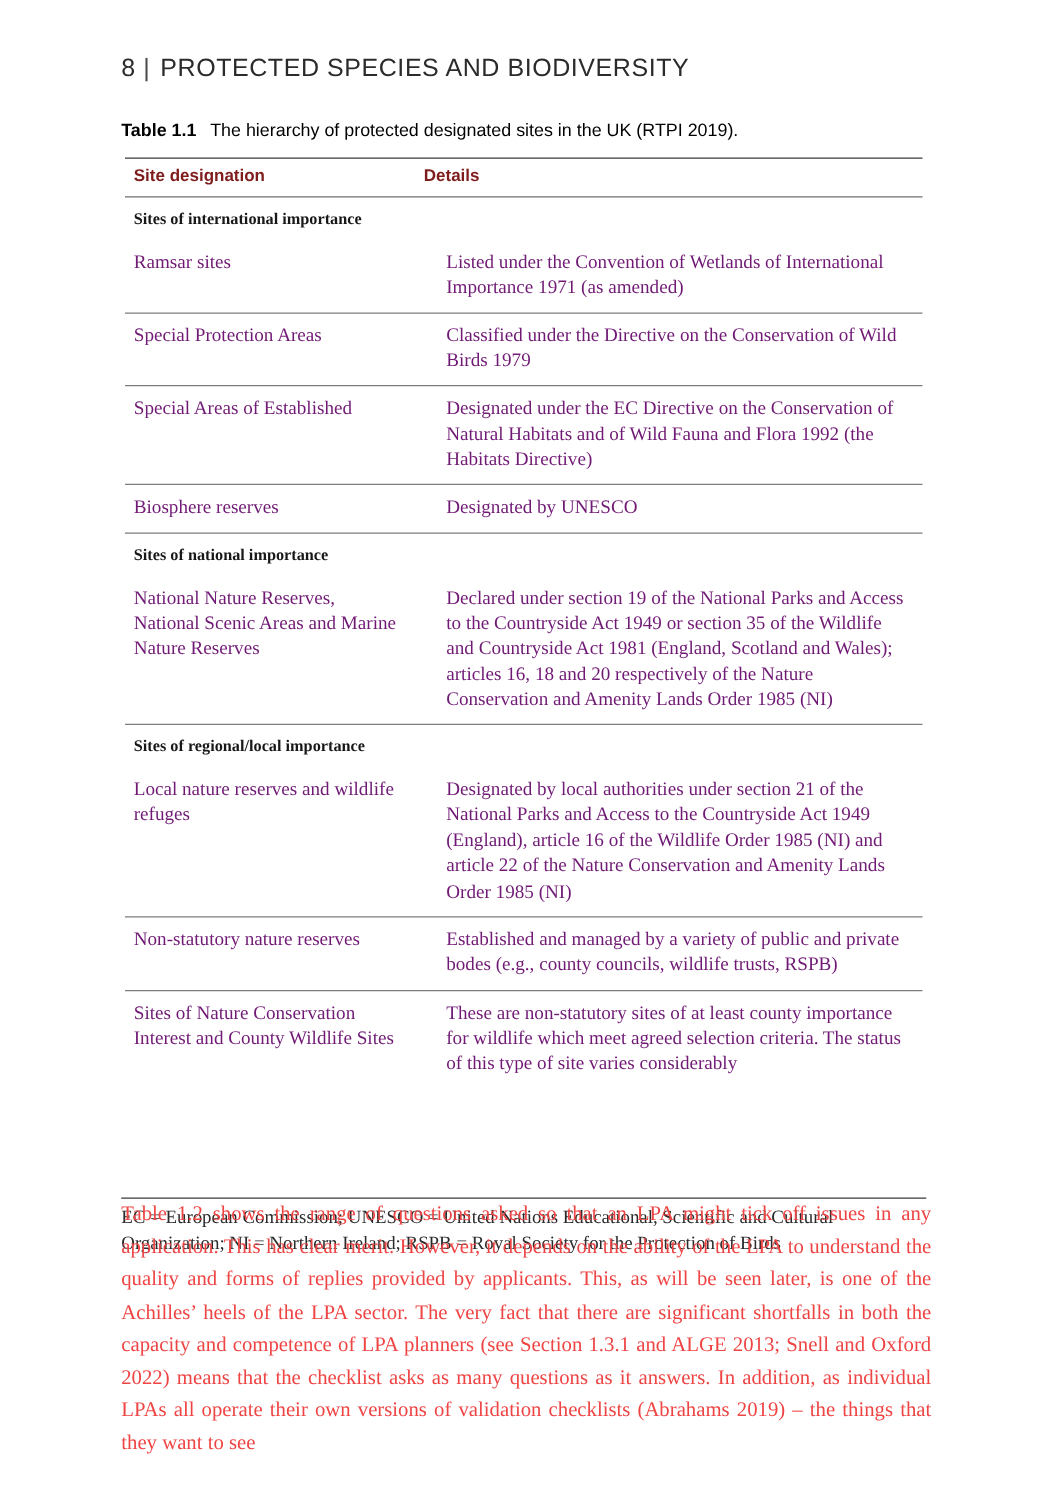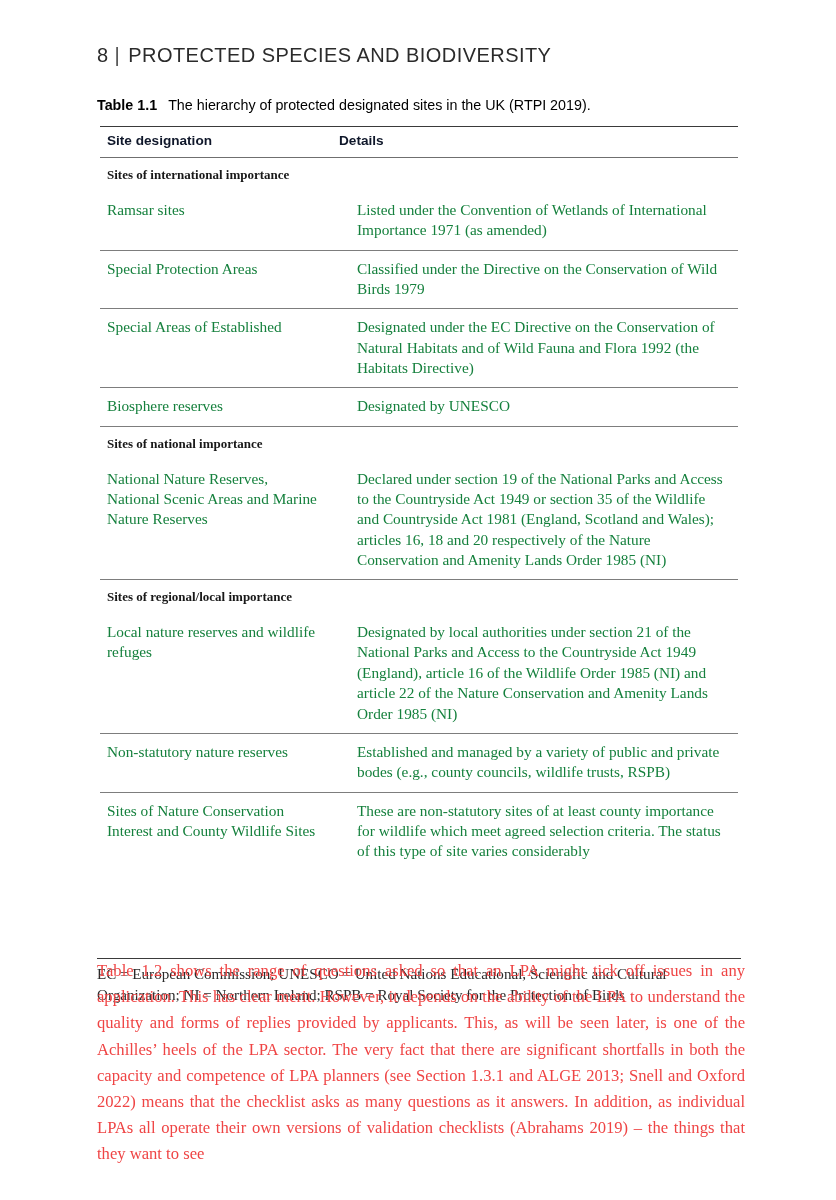--- a/index.html
+++ b/index.html
@@ -74,42 +74,42 @@
     vertical-align: top;
     text-align: left;
     padding: 0;
   }
 
   
   tr.head-row th {
     font-family: "Liberation Sans", "DejaVu Sans", sans-serif;
     font-size: 13.6px;
     font-weight: bold;
-    color: #0f172a;
+    color: #7f1d1d;
     border-top: 1.6px solid #3a3a3a;
     border-bottom: 1.6px solid #6f6f6f;
     padding: 6px 10px 7px 7px;
     line-height: 1.25;
   }
 
   
   tr.section-row td {
     font-family: "Liberation Serif", "DejaVu Serif", serif;
     font-size: 13px;
     font-weight: bold;
     color: #181818;
     padding: 9px 8px 8px 7px;
     line-height: 1.3;
   }
 
   
   tr.data-row td {
     font-family: "Liberation Serif", "DejaVu Serif", serif;
     font-size: 15.3px;
-    color: #15803d;
+    color: #701a75;
     line-height: 1.33;
     padding: 8px 10px 9px 7px;
     border-top: 1.1px solid #7d7d7d;
   }
   tr.data-row.no-rule td {
     border-top: none;
   }
   tr.data-row td.cell-details {
     padding-left: 25px;
   }

